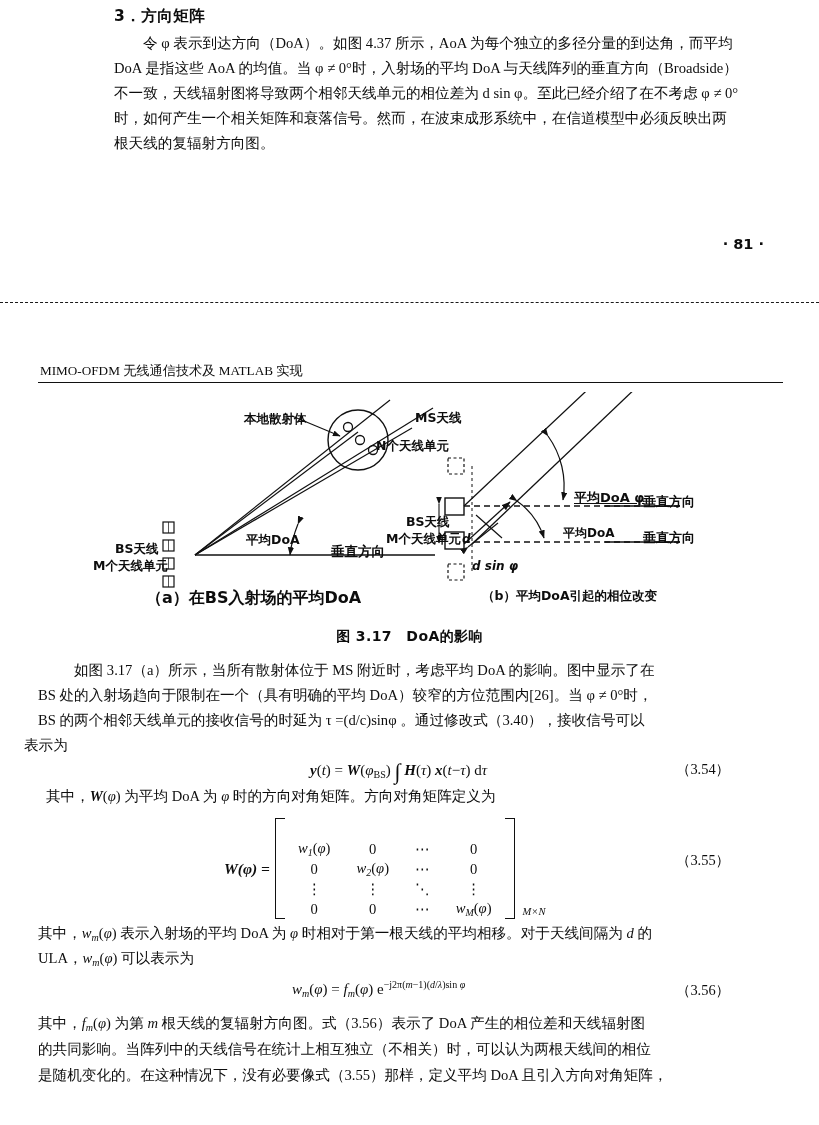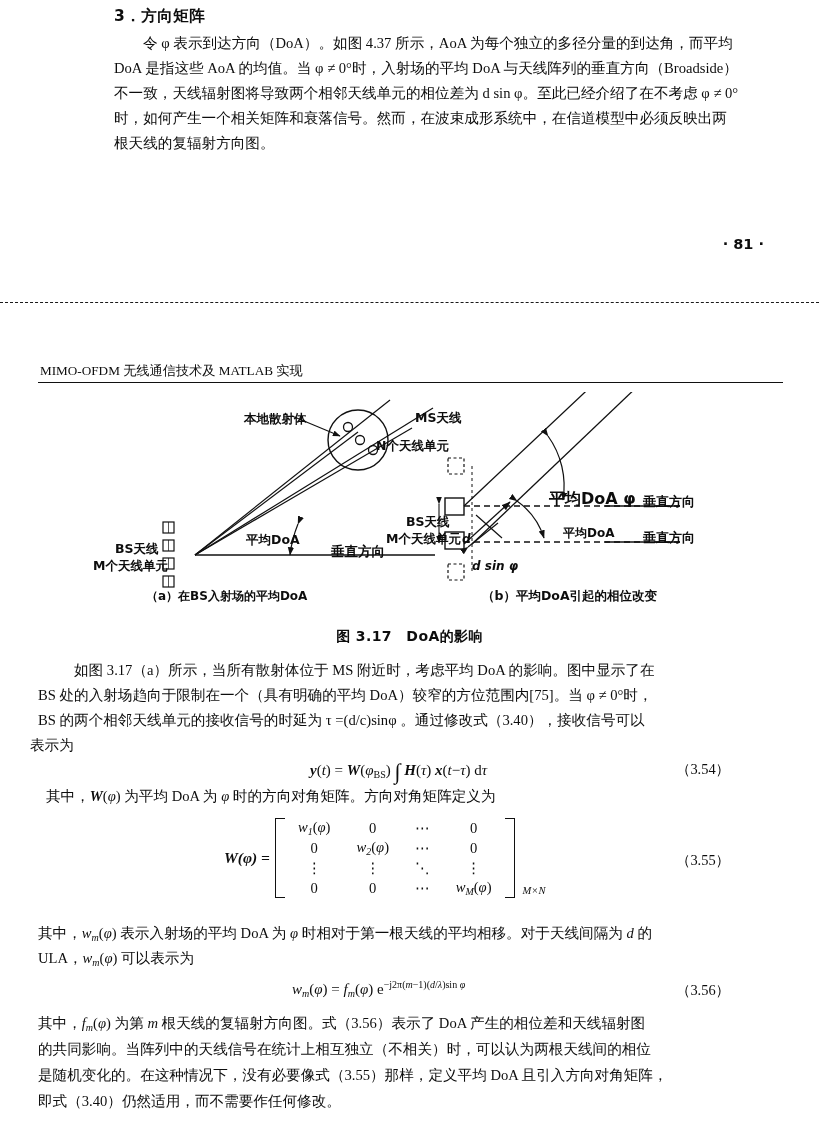--- a/index.html
+++ b/index.html
@@ -69,21 +69,21 @@
   
   .eq{position:absolute;white-space:nowrap;font-size:15px;}
   .eqno{position:absolute;font-size:14.4px;white-space:nowrap;}
 
   
   #matrix-wrap{position:absolute;left:224px;top:818px;display:flex;align-items:center;}
   #matrix-wrap .lhs{font-size:15.5px;font-style:italic;font-weight:bold;margin-right:5px;}
   .brk{display:inline-block;width:9px;align-self:stretch;}
   .brk-l{border-left:1.6px solid #111;border-top:1.6px solid #111;border-bottom:1.6px solid #111;}
   .brk-r{border-right:1.6px solid #111;border-top:1.6px solid #111;border-bottom:1.6px solid #111;}
-  #mtx{border-collapse:collapse;}
+  #mtx{border-collapse:collapse;margin-top:21px;}
   #mtx td{
     padding:1px 13px;text-align:center;font-size:14.6px;
     font-family:"Liberation Serif","DejaVu Serif",serif;
   }
   #mtx-sub{align-self:flex-end;font-size:10.5px;font-style:italic;margin-left:8px;margin-bottom:2px;}
 </style>
 </head>
 <body>
 
 <div class="page">
@@ -179,35 +179,35 @@
   <div class="fig-cap" style="left:376px;top:426px;margin-top:12px;">N个天线单元</div>
 
   <div class="fig-cap" style="left:115px;top:541px;">BS天线</div>
   <div class="fig-cap" style="left:93px;top:558px;">M个天线单元</div>
   <div class="fig-cap" style="left:246px;top:532px;">平均DoA</div>
   <div class="fig-cap" style="left:331px;top:543px;font-size:13.5px;">垂直方向</div>
 
   <div class="fig-cap" style="left:406px;top:514px;">BS天线</div>
   <div class="fig-cap" style="left:386px;top:531px;">M个天线单元</div>
   <div class="fig-cap it" style="left:462px;top:532px;font-size:12px;">d</div>
-  <div class="fig-cap" style="left:549px;top:489px;font-size:16px;">平均DoA φ</div>
+  <div class="fig-cap" style="left:574px;top:489px;font-size:13px;text-decoration:underline;">平均DoA φ</div>
   <div class="fig-cap" style="left:643px;top:493px;font-size:13px;">垂直方向</div>
   <div class="fig-cap" style="left:563px;top:525px;font-size:12px;">平均DoA</div>
   <div class="fig-cap" style="left:643px;top:529px;font-size:13px;">垂直方向</div>
   <div class="fig-cap it" style="left:472px;top:559px;font-size:12px;">d sin φ</div>
 
-  <div class="fig-cap" style="left:146px;top:588px;font-size:12px;">（a）在BS入射场的平均DoA</div>
+  <div class="fig-cap" style="left:146px;top:588px;font-size:16px;">（a）在BS入射场的平均DoA</div>
   <div class="fig-cap" style="left:482px;top:588px;font-size:12.5px;">（b）平均DoA引起的相位改变</div>
 
   <div id="fig-caption">图 3.17　DoA的影响</div>
 
   <div class="body-line" style="left:74px;top:661px;text-align:right;">如图 3.17（a）所示，当所有散射体位于 MS 附近时，考虑平均 DoA 的影响。图中显示了在</div>
-  <div class="body-line" style="left:38px;top:686px;">BS 处的入射场趋向于限制在一个（具有明确的平均 DoA）较窄的方位范围内[75]。当 φ ≠ 0°时，</div>
+  <div class="body-line" style="left:38px;top:686px;">BS 处的入射场趋向于限制在一个（具有明确的平均 DoA）较窄的方位范围内[26]。当 φ ≠ 0°时，</div>
   <div class="body-line" style="left:38px;top:711px;">BS 的两个相邻天线单元的接收信号的时延为 τ =(d/c)sinφ 。通过修改式（3.40），接收信号可以</div>
-  <div class="body-line" style="left:30px;top:736px;">表示为</div>
+  <div class="body-line" style="left:24px;top:736px;">表示为</div>
 
   <div class="eq" style="left:310px;top:759px;">
     <span class="bi">y</span><span>(</span><span class="it">t</span><span>)</span>
     <span>=</span>
     <span class="bi">W</span><span>(</span><span class="it">φ</span><span class="sub">BS</span><span>)</span>
     <span style="font-size:22px;vertical-align:-0.18em;">∫</span>
     <span class="bi">H</span><span>(</span><span class="it">τ</span><span>)</span>
     <span class="bi">x</span><span>(</span><span class="it">t</span><span>−</span><span class="it">τ</span><span>)</span>
     <span>d</span><span class="it">τ</span>
   </div>
@@ -268,15 +268,14 @@
     <span class="it">f</span><span class="sub it">m</span>(<span class="it">φ</span>)
     <span>e</span><span class="supx">−j2π(<span class="it">m</span>−1)(<span class="it">d</span>/<span class="it">λ</span>)sin <span class="it">φ</span></span>
   </div>
   <div class="eqno" style="left:676px;top:981px;">（3.56）</div>
 
   <div class="body-line" style="left:38px;top:1014px;">
     其中，<span class="it">f</span><span class="sub it">m</span>(<span class="it">φ</span>) 为第 <span class="it">m</span> 根天线的复辐射方向图。式（3.56）表示了 DoA 产生的相位差和天线辐射图
   </div>
   <div class="body-line" style="left:38px;top:1040px;">的共同影响。当阵列中的天线信号在统计上相互独立（不相关）时，可以认为两根天线间的相位</div>
   <div class="body-line" style="left:38px;top:1066px;">是随机变化的。在这种情况下，没有必要像式（3.55）那样，定义平均 DoA 且引入方向对角矩阵，</div>
-  <div class="body-line" style="left:38px;top:1092px;">即式（3.40）仍然适用，而不需要作任何修改。</div>
 
 </div>
 
 </body></html>

